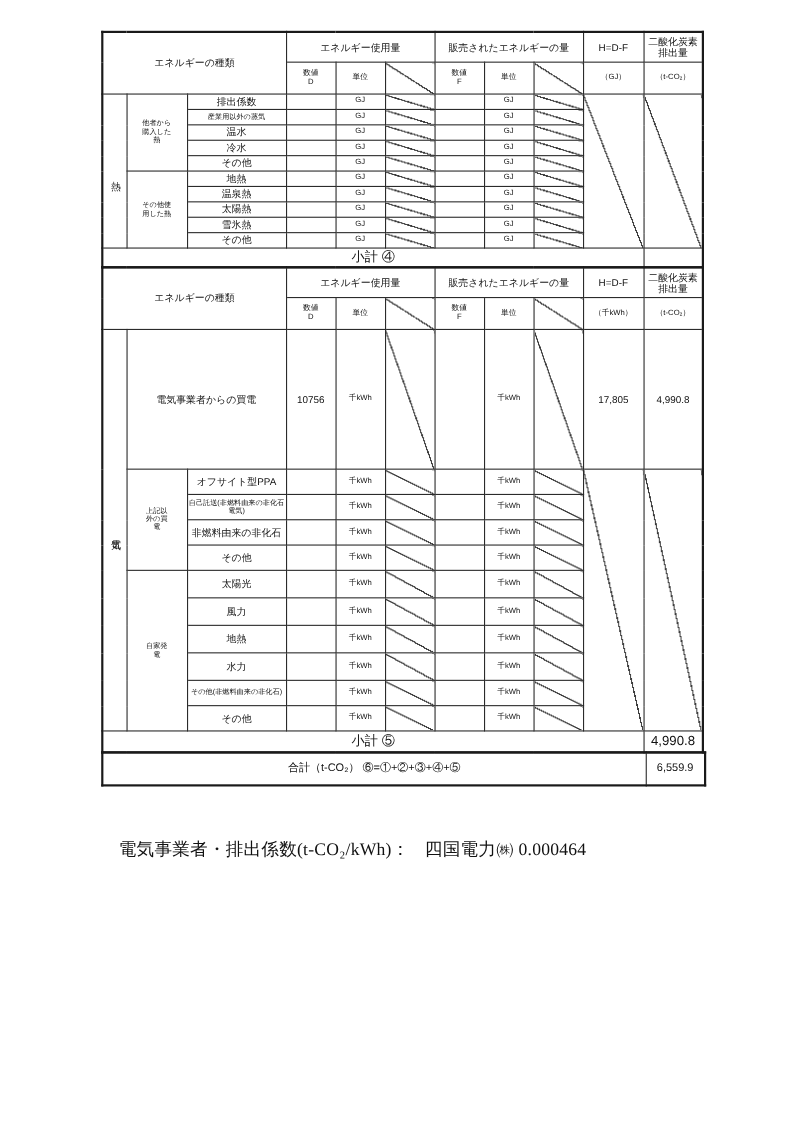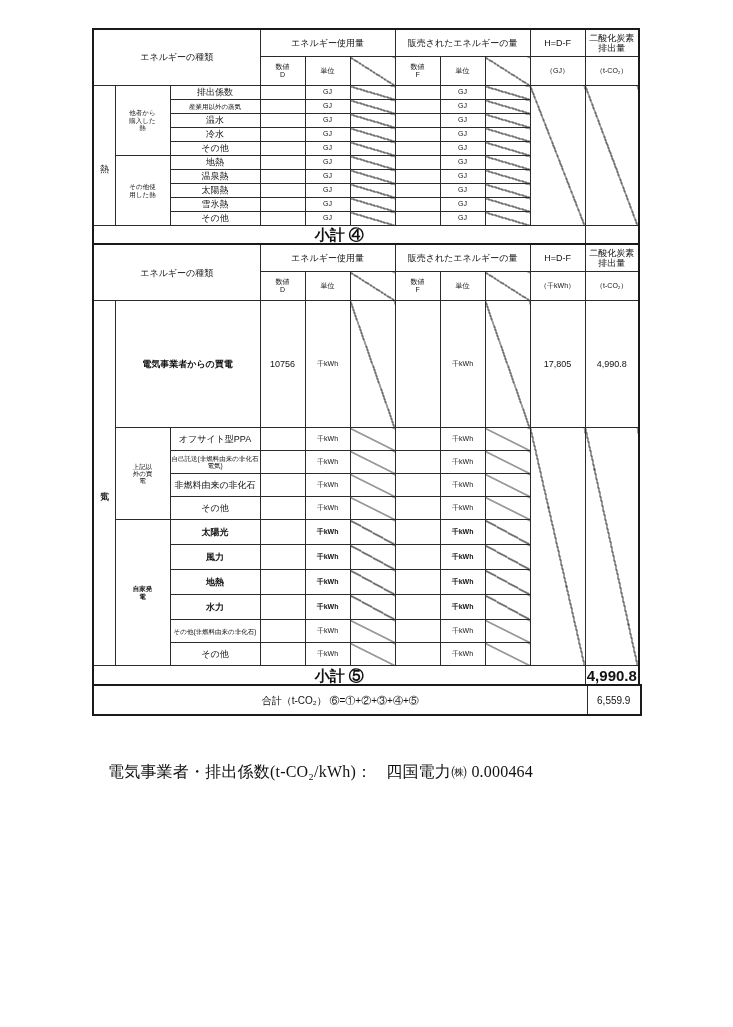--- a/index.html
+++ b/index.html
@@ -72,21 +72,21 @@
     padding-left: 5px;
   }
   
   .slash {
     background-image: linear-gradient(to top right, transparent calc(50% - 0.6px), #3a3a3a calc(50% - 0.6px), #3a3a3a calc(50% + 0.6px), transparent calc(50% + 0.6px));
   }
   .r13 { height: 13px; }
   .r16 { height: 16px; }
   .r18 { height: 18px; margin-top: 46px; }
   .r22 { height: 22px; }
-  .r24 { height: 24px; font-weight: bold; }
+  .r24 { height: 24px; }
   .r26 { height: 26px; }
   .r28 { height: 28px; }
   .hdr-cell {
     font-size: 9px;
   }
   .footer-note {
     position: absolute;
     left: 108px;
     top: 762px;
     font-size: 16px;
@@ -94,22 +94,21 @@
     letter-spacing: 0.2px;
   }
   .footer-note .gap {
     display: inline-block;
     width: 14px;
   }
   .total-row td {
     font-size: 10px;
   }
   .subtotal td {
-    font-size: 15px;
-    font-weight: bold;
+    font-size: 12px;
   }
   .jp {
     font-family: "DejaVu Sans", "Liberation Sans", sans-serif;
   }
 </style>
 </head>
 <body>
 
 <div class="page">
 
@@ -283,21 +282,21 @@
         <td class="r28 slash"></td>
         <td class="r28 small">数値<br>F</td>
         <td class="r28 small">単位</td>
         <td class="r28 slash"></td>
         <td class="r28 small">（千kWh）</td>
         <td class="r28 small">（t-CO₂）</td>
       </tr>
 
       <tr>
         <td class="r13" rowspan="11"><span class="vert jp">電気</span></td>
-        <td class="lbl" colspan="2" style="height:126px;font-weight:bold;">電気事業者からの買電</td>
+        <td class="lbl" colspan="2" style="height:126px;">電気事業者からの買電</td>
         <td class="num">10756</td>
         <td class="unit small">千kWh</td>
         <td class="slash"></td>
         <td></td>
         <td class="unit small">千kWh</td>
         <td class="slash"></td>
         <td class="num">17,805</td>
         <td class="num">4,990.8</td>
       </tr>
 

